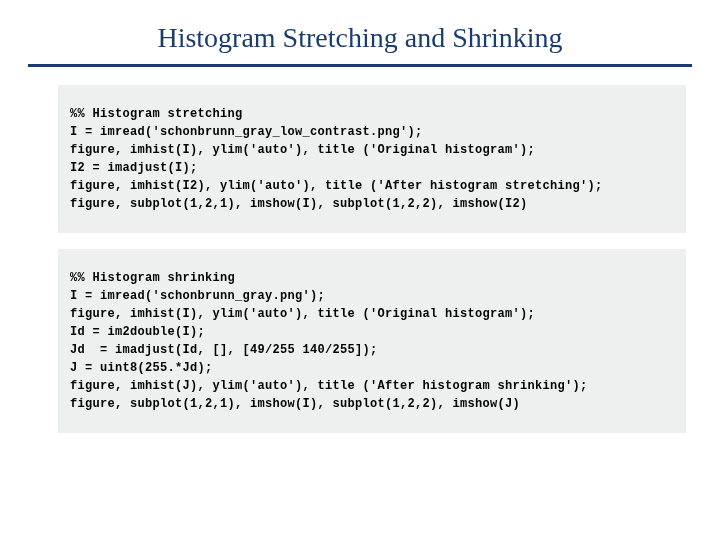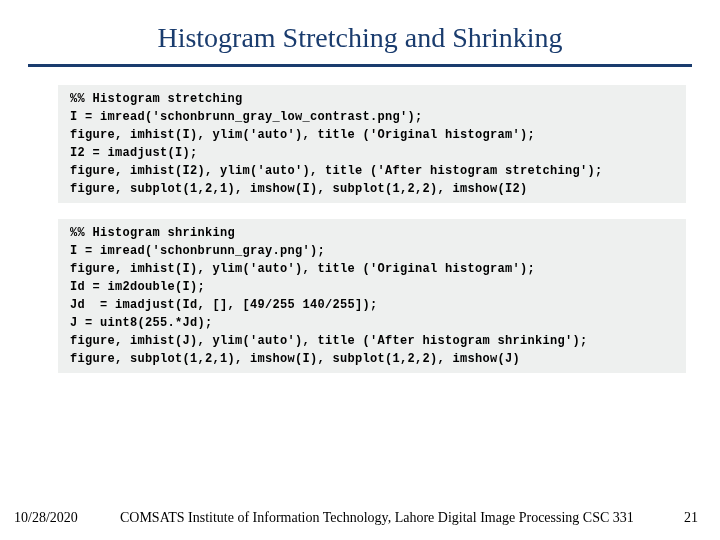--- a/index.html
+++ b/index.html
@@ -4,21 +4,21 @@
 <style>
   * { margin: 0; padding: 0; box-sizing: border-box; }
   html, body { width: 720px; height: 540px; font-family: "Times New Roman", Times, serif; background: #fff; color: #000; }
   .slide { width: 720px; height: 540px; position: relative; padding: 22px 28px 0 28px; }
   .title { text-align: center; font-size: 28px; color: #1a3c6e; font-weight: 400; margin-bottom: 10px; }
   .rule { border: 0; border-top: 3px solid #1a3c6e; margin: 0 0 18px 0; }
   .bullet-row { display: flex; align-items: center; gap: 10px; margin-bottom: 22px; }
   .bullet { width: 10px; height: 10px; background: #1a3c6e; display: inline-block; }
   .bullet-text { font-size: 22px; color: #000; }
   .mono { font-family: "Courier New", Courier, monospace; font-weight: bold; letter-spacing: 0.5px; }
-  .code-block { background: #eef0ef; padding: 5px 12px; margin: 0 6px 16px 30px; font-family: "Courier New", Courier, monospace; font-size: 12px; font-weight: bold; line-height: 1.5; letter-spacing: 0.3px; white-space: pre; overflow: hidden; }
+  .code-block { background: #eef0ef; padding: 20px 12px; margin: 0 6px 16px 30px; font-family: "Courier New", Courier, monospace; font-size: 12px; font-weight: bold; line-height: 1.5; letter-spacing: 0.3px; white-space: pre; overflow: hidden; }
   .footer { position: absolute; bottom: 14px; left: 0; right: 0; padding: 0 22px 0 6px; display: flex; justify-content: space-between; align-items: baseline; font-size: 14px; }
   .footer .date { padding-left: 8px; }
   .footer .inst { text-align: center; flex: 1; padding: 0 8px; }
   .footer .page { min-width: 22px; text-align: right; }
 </style>
 </head>
 <body>
 
 <div class="slide">
 
@@ -35,19 +35,14 @@
 
   <div class="code-block">%% Histogram shrinking
 I = imread('schonbrunn_gray.png');
 figure, imhist(I), ylim('auto'), title ('Original histogram');
 Id = im2double(I);
 Jd  = imadjust(Id, [], [49/255 140/255]);
 J = uint8(255.*Jd);
 figure, imhist(J), ylim('auto'), title ('After histogram shrinking');
 figure, subplot(1,2,1), imshow(I), subplot(1,2,2), imshow(J)</div>
 
-  <div class="footer">
-    <span class="date">10/28/2020</span>
-    <span class="inst">COMSATS Institute of Information Technology, Lahore   Digital Image Processing CSC 331</span>
-    <span class="page">21</span>
-  </div>
 
 </div>
 
 </body></html>

